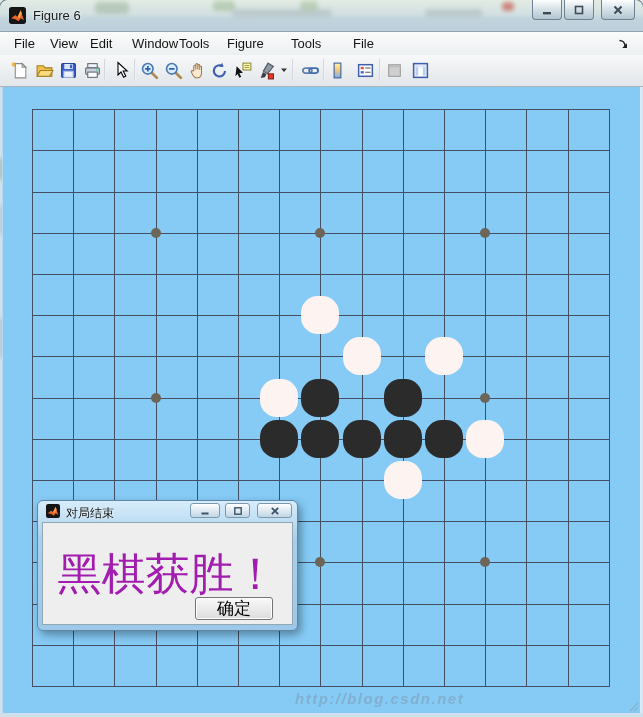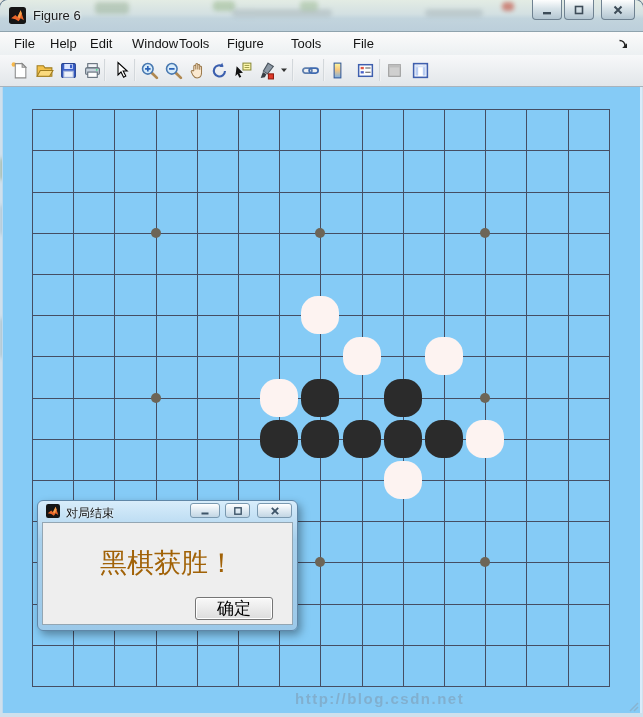--- a/index.html
+++ b/index.html
@@ -24,36 +24,36 @@
   
   .toolbar{position:absolute;left:0;top:55px;width:100%;height:31px;
            background:linear-gradient(180deg,#f7f8f9,#e2e6ea);border-bottom:1px solid #a9b3bc;}
   .tbtn{position:absolute;top:3px;width:24px;height:24px;display:flex;align-items:center;justify-content:center;
         border-radius:3px;cursor:pointer;}
   .tsep{position:absolute;top:4px;width:2px;height:22px;background:linear-gradient(90deg,#c4cacf,#ffffff);}
   
   #canvas{position:absolute;left:2px;top:87px;width:637px;height:626px;background:#85CBF6;
           border-right:2px solid #d9ecfa;border-left:1px solid #bcd9ee;}
   .watermark{position:absolute;left:292px;top:603px;width:320px;font-size:15px;font-weight:bold;
-             letter-spacing:1.5px;color:#7d8fa0;opacity:.45;filter:blur(.6px);white-space:nowrap;}
+             letter-spacing:1.5px;color:#7d8fa0;opacity:.45;filter:blur(.6px);white-space:nowrap;font-style:italic;}
   .grip{position:absolute;right:1px;bottom:1px;width:12px;height:12px;opacity:.6;}
   
   #dialog{position:absolute;left:37px;top:500px;width:261px;height:131px;box-sizing:border-box;
           background:linear-gradient(180deg,#d8edfb,#a8d0ec 30%,#9cc9e9);
           border:1px solid #5f87a8;border-radius:6px;box-shadow:3px 4px 8px rgba(0,0,0,.35);}
   .dlg-titlebar{position:absolute;left:0;top:0;width:100%;height:21px;padding-left:12px;}
   .dlg-icon{position:absolute;left:8px;top:3px;width:14px;height:14px;}
   .dlg-title{position:absolute;left:28px;top:4px;font-size:12px;color:#101010;text-shadow:0 0 3px #fff;}
   .dlgbtn{position:absolute;top:2px;height:15px;box-sizing:border-box;border:1px solid #7a99b0;
           background:linear-gradient(180deg,#ffffff,#dfeaf2 50%,#c2d6e4);border-radius:3px;
           display:flex;align-items:center;justify-content:center;cursor:pointer;}
   .dlg-content{position:absolute;left:4px;top:21px;right:4px;bottom:5px;background:#eeeeee;
                border:1px solid #93a6b3;}
   .dlg-message{position:absolute;left:0;top:22px;width:100%;text-align:center;
-               font-family:"Liberation Serif",serif;font-size:27px;color:#a16207;}
+               font-family:"Liberation Serif",serif;font-size:44px;color:#a21caf;}
   .dlg-ok{position:absolute;left:152px;top:74px;width:78px;height:23px;box-sizing:border-box;
           border:1px solid #757575;border-radius:3px;background:linear-gradient(180deg,#f9f9f9,#dcdcdc);
           box-shadow:inset 0 0 0 1px #ffffff;font-family:"Liberation Serif",serif;font-size:17px;
           color:#000;display:flex;align-items:center;justify-content:center;cursor:pointer;}
 </style>
 </head>
 <body>
 
 <div id="window">
 
@@ -84,21 +84,21 @@
     </div>
     <div class="winbtn" style="left:601px;width:34px;">
       <svg width="12" height="12" viewBox="0 0 12 12">
           <path d="M2.5 2.5l7 7M9.5 2.5l-7 7" stroke="#3d4c58" stroke-width="2"></path>
         </svg>
     </div>
   </div>
 
   <div class="menubar">
     <span class="menu-item" style="left:14px">File</span>
-    <span class="menu-item" style="left:50px">Help</span>
+    <span class="menu-item" style="left:50px">View</span>
     <span class="menu-item" style="left:90px">Edit</span>
     <span class="menu-item" style="left:132px">Window</span>
     <span class="menu-item" style="left:179px">Tools</span>
     <span class="menu-item" style="left:227px">Figure</span>
     <span class="menu-item" style="left:291px">Tools</span>
     <span class="menu-item" style="left:353px">File</span>
     <svg class="menu-arrow" viewBox="0 0 12 12">
       <path d="M2.5 2.5c3.2 0 5.5 2.3 5.5 5.5" fill="none" stroke="#222" stroke-width="1.5"></path>
       <path d="M10 5.2v4.8H5.2z" fill="#222"></path>
     </svg>

